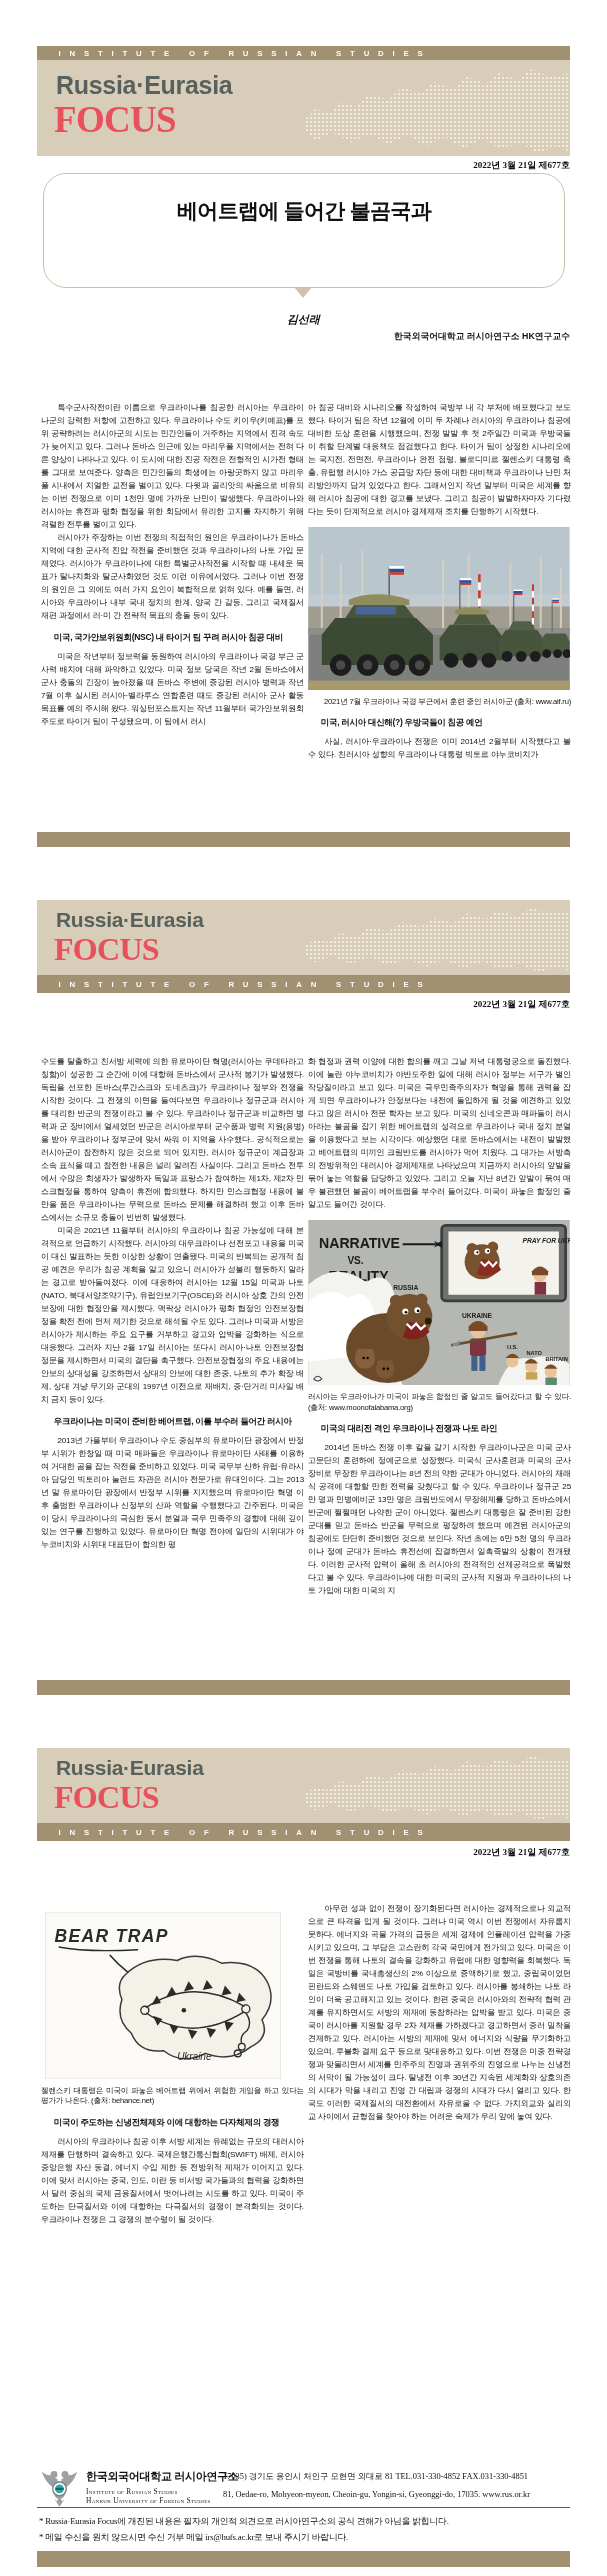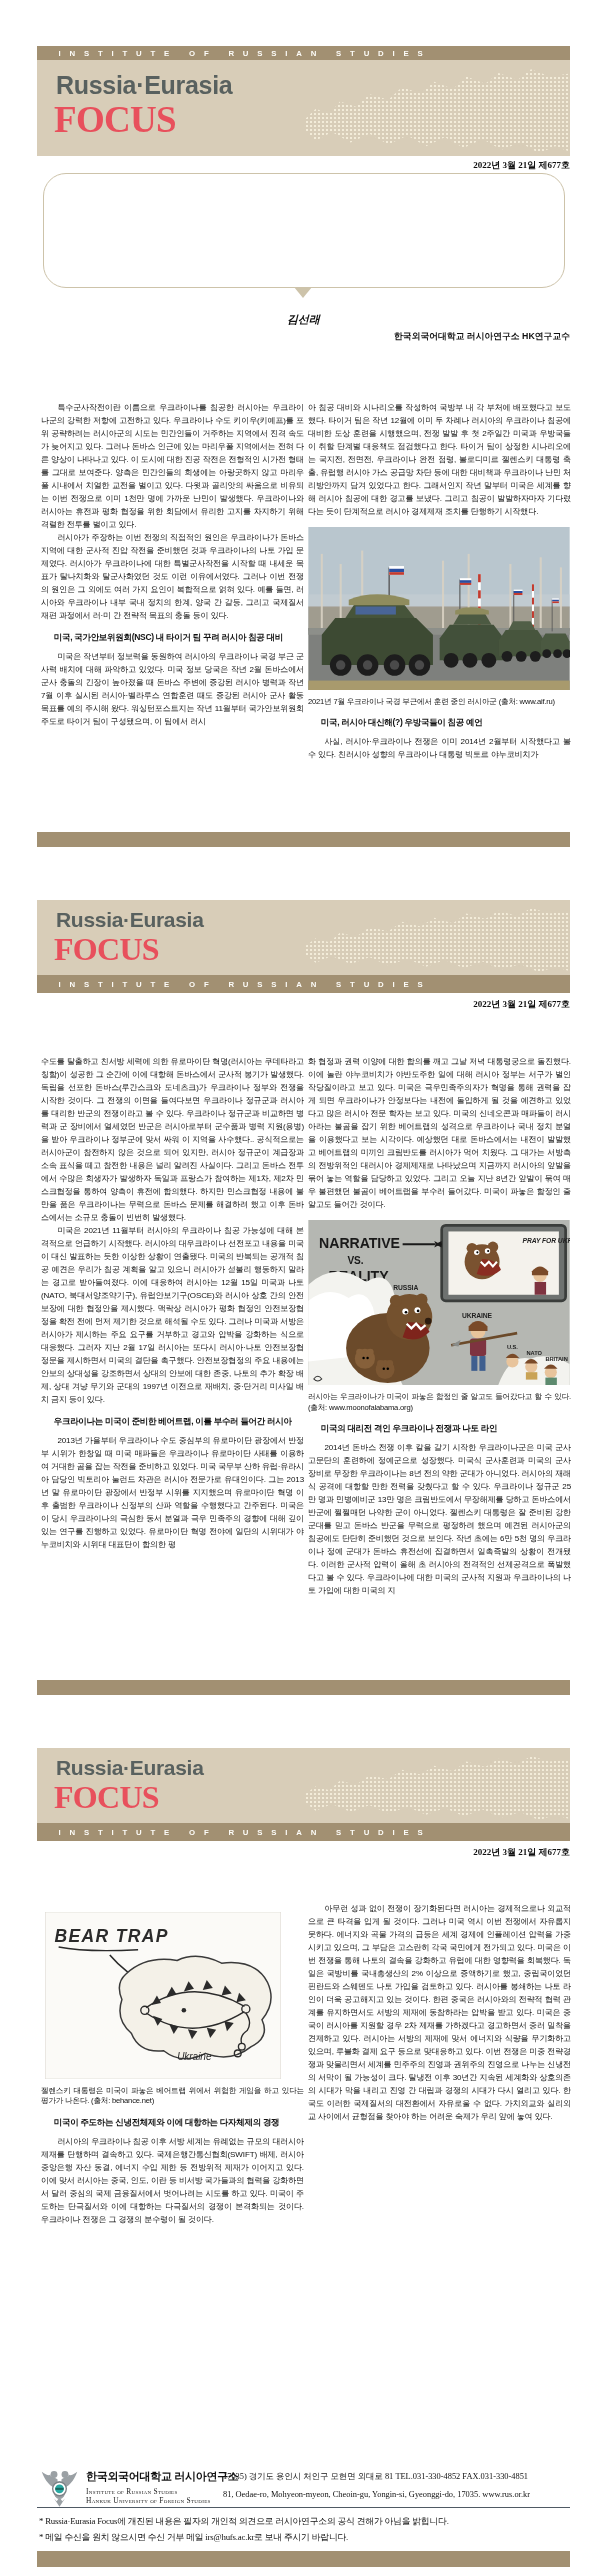--- a/index.html
+++ b/index.html
@@ -37,21 +37,21 @@
 
   
   .col { position:absolute; width:263px; font-size:8px; line-height:13px;
          text-align:justify; overflow:hidden; letter-spacing:-0.1px; }
   .col p { margin:0; }
   .col p.ind { text-indent:2.05em; }
   .col h4 { font-size:8.5px; font-weight:bold; margin:8.8px 0 6px; text-indent:1.5em;
             white-space:nowrap; letter-spacing:-0.3px; }
   .caption { font-size:7.6px; line-height:10.5px; margin:3.4px 0 1.4px; letter-spacing:-0.2px;
              font-family:"Liberation Sans","DejaVu Sans",sans-serif; }
-  .cap-center { text-align:left; }
+  .cap-center { text-align:right; }
   figure { margin:8.8px 0 0 0; }
 
   .hr-band { position:absolute; left:37px; width:533px; height:15px; background:#a29072; }
 
   
   .f-org-kr { position:absolute; left:86px; font-size:11px; font-weight:bold; letter-spacing:-0.3px; }
   .f-org-en { position:absolute; left:86px; font-family:"Liberation Serif","DejaVu Serif",serif;
               font-variant:small-caps; font-size:7.4px; color:#1c1c1c; letter-spacing:0.3px; }
   .f-addr   { position:absolute; left:223px; font-family:"Liberation Serif","DejaVu Serif",serif;
               font-size:8.4px; white-space:nowrap; }
@@ -67,20 +67,21 @@
 
 <div class="band-logo" style="top:60px;height:96px">
   <div class="brand1" style="top:10.8px;font-size:25px">Russia·Eurasia</div>
   <div class="brand2" style="top:38px;font-size:37px">FOCUS</div>
   <div class="dotmap"></div>
 </div>
 
 <div class="issue-date" style="top:159px">2022년 3월 21일 제677호</div>
 
 <div class="title-box">
+  <div class="t1">베어트랩에 들어간 불곰국과</div>
 </div>
 <div class="title-pointer"></div>
 
 <div class="author" style="top:312px">김선래</div>
 <div class="affil" style="top:331px">한국외국어대학교 러시아연구소 HK연구교수</div>
 
 <div class="col" style="left:41px;top:401px;height:409px">
   <p class="ind">특수군사작전이란 이름으로 우크라이나를 침공한 러시아는 우크라이나군의 강력한 저항에 고전하고 있다. 우크라이나 수도 키이우(키예프)를 포위 공략하려는 러시아군의 시도는 민간인들이 거주하는 지역에서 진격 속도가 늦어지고 있다. 그러나 돈바스 인근에 있는 마리우폴 지역에서는 전혀 다른 양상이 나타나고 있다. 이 도시에 대한 진공 작전은 전형적인 시가전 형태를 그대로 보여준다. 양측은 민간인들의 희생에는 아랑곳하지 않고 마리우폴 시내에서 치열한 교전을 벌이고 있다. 다윗과 골리앗의 싸움으로 비유되는 이번 전쟁으로 이미 1천만 명에 가까운 난민이 발생했다. 우크라이나와 러시아는 휴전과 평화 협정을 위한 회담에서 유리한 고지를 차지하기 위해 격렬한 전투를 벌이고 있다.</p>
   <p class="ind">러시아가 주장하는 이번 전쟁의 직접적인 원인은 우크라이나가 돈바스 지역에 대한 군사적 진압 작전을 준비했던 것과 우크라이나의 나토 가입 문제였다. 러시아가 우크라이나에 대한 특별군사작전을 시작할 때 내세운 목표가 탈나치화와 탈군사화였던 것도 이런 이유에서였다. 그러나 이번 전쟁의 원인은 그 외에도 여러 가지 요인이 복합적으로 얽혀 있다. 예를 들면, 러시아와 우크라이나 내부 국내 정치의 한계, 양국 간 갈등, 그리고 국제질서 재편 과정에서 러·미 간 전략적 목표의 충돌 등이 있다.</p>
   <h4>미국, 국가안보위원회(NSC) 내 타이거 팀 꾸려 러시아 침공 대비</h4>

